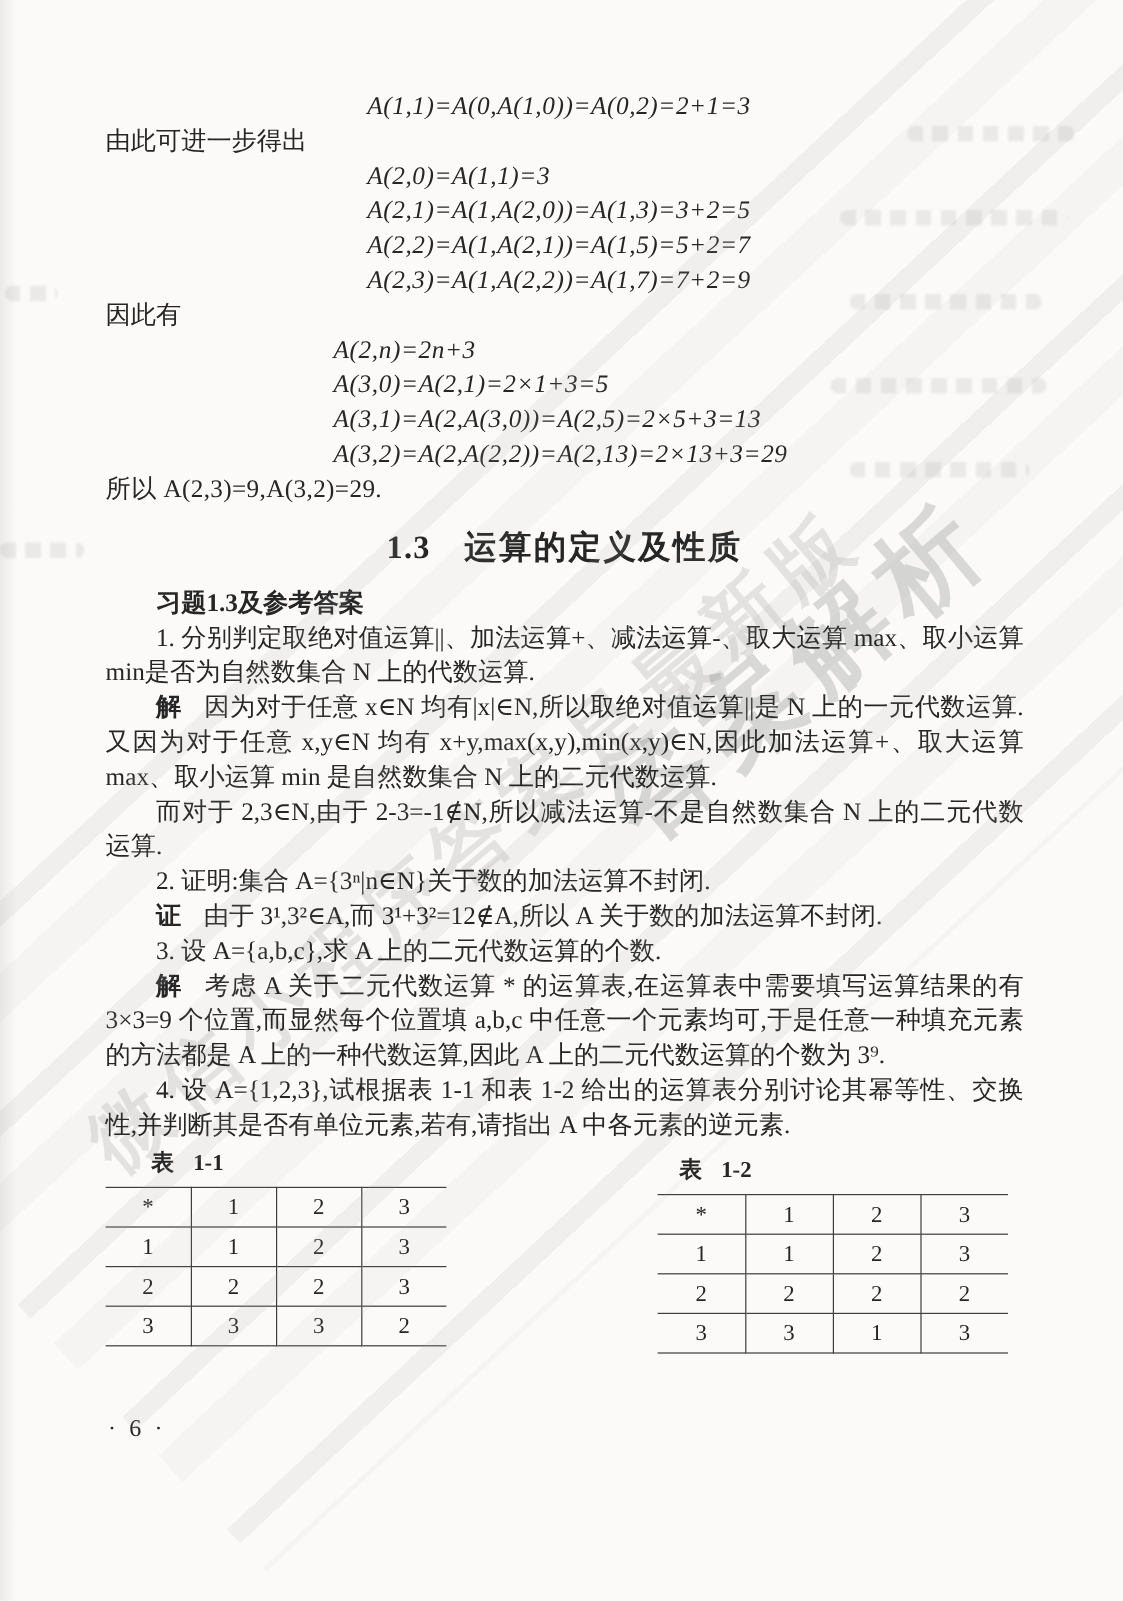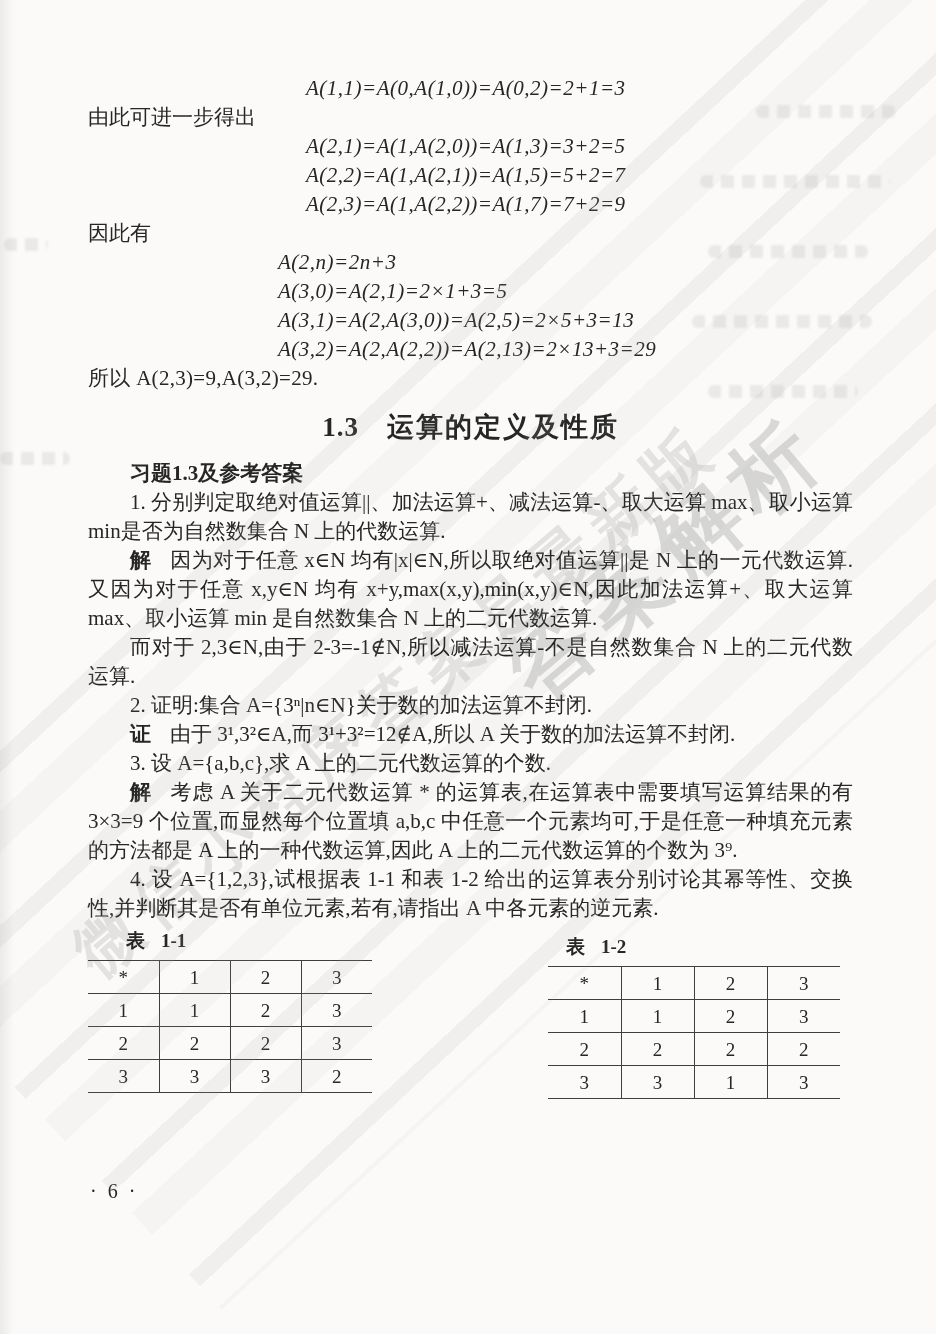--- a/index.html
+++ b/index.html
@@ -96,20 +96,21 @@
 
   <div class="content">
 
     <div class="eq-block eq1">
         <div class="eq-line">A(1,1)=A(0,A(1,0))=A(0,2)=2+1=3</div>
       </div>
 
     <p class="lead">由此可进一步得出</p>
 
     <div class="eq-block eq2">
+        <div class="eq-line">A(2,0)=A(1,1)=3</div>
         <div class="eq-line">A(2,1)=A(1,A(2,0))=A(1,3)=3+2=5</div>
         <div class="eq-line">A(2,2)=A(1,A(2,1))=A(1,5)=5+2=7</div>
         <div class="eq-line">A(2,3)=A(1,A(2,2))=A(1,7)=7+2=9</div>
       </div>
 
     <p class="lead">因此有</p>
 
     <div class="eq-block eq3">
         <div class="eq-line">A(2,n)=2n+3</div>
         <div class="eq-line">A(3,0)=A(2,1)=2×1+3=5</div>

